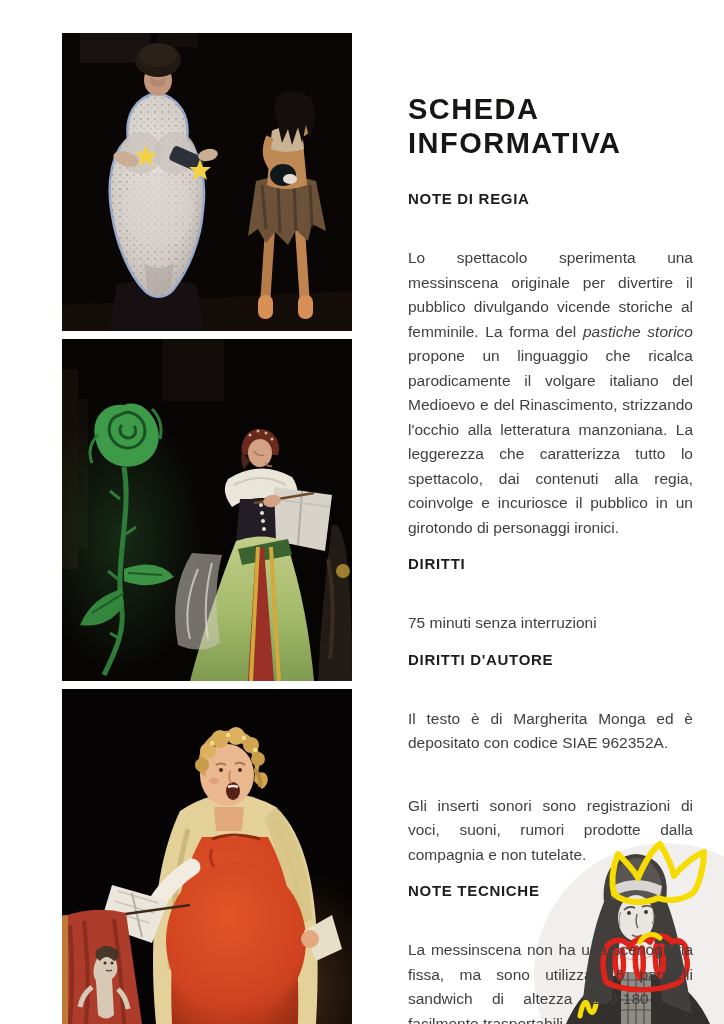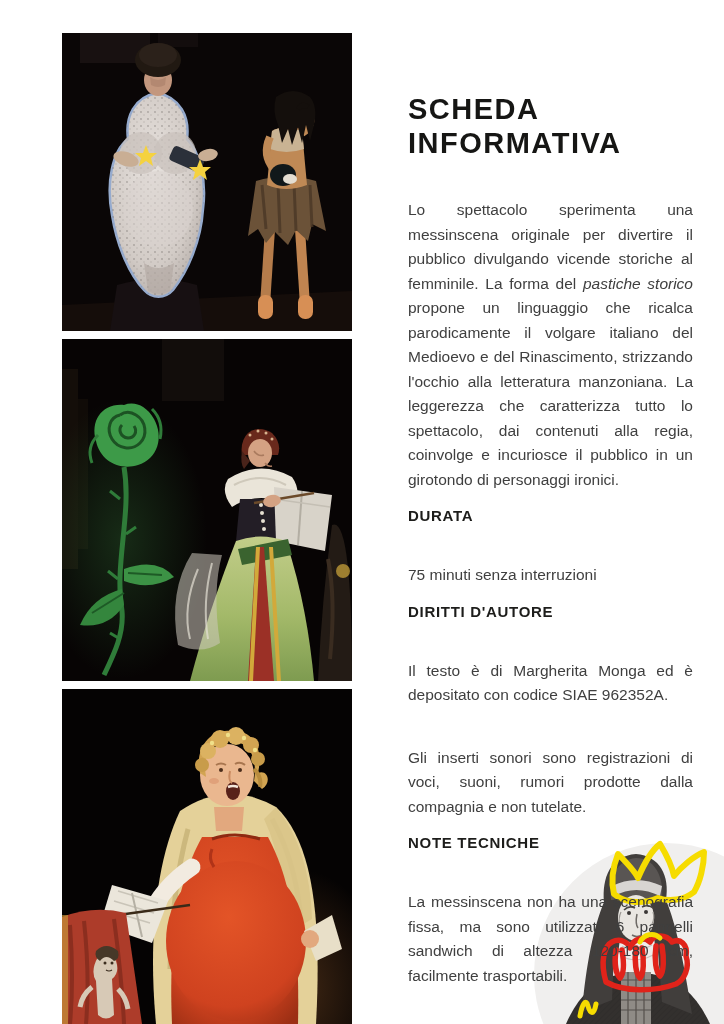--- a/index.html
+++ b/index.html
@@ -273,23 +273,24 @@
       <circle cx="43" cy="274" r="1.5" fill="#3a2c1e"></circle>
         <circle cx="50" cy="274" r="1.5" fill="#3a2c1e"></circle>
       <path d="M44 281 Q47 283 50 281" stroke="#3a2c1e" stroke-width="1.2" fill="none"></path>
       <path d="M30 298 Q20 306 18 318 M56 300 Q64 308 66 320" stroke="#d7c9b6" stroke-width="5" fill="none"></path>
     </svg>
   </div>
 
   <div class="content">
     <h1 class="doc-title">SCHEDA INFORMATIVA</h1>
 
+    <h2 class="section-heading first">NOTE DI REGIA</h2>
     <p class="body-text"><span>Lo spettacolo sperimenta una messinscena originale per divertire il pubblico divulgando vicende storiche al femminile. La forma del </span><span class="italic">pastiche storico</span><span> propone un linguaggio che ricalca parodicamente il volgare italiano del Medioevo e del Rinascimento, strizzando l'occhio alla letteratura manzoniana. La leggerezza che caratterizza tutto lo spettacolo, dai contenuti alla regia, coinvolge e incuriosce il pubblico in un girotondo di personaggi ironici.</span></p>
 
-    <h2 class="section-heading">DURATA</h2>
+    <h2 class="section-heading">DIRITTI</h2>
     <p class="body-text single">75 minuti senza interruzioni</p>
 
     <h2 class="section-heading">DIRITTI D'AUTORE</h2>
     <p class="body-text">Il testo è di Margherita Monga ed è depositato con codice SIAE 962352A.</p>
     <p class="body-text">Gli inserti sonori sono registrazioni di voci, suoni, rumori prodotte dalla compagnia e non tutelate.</p>
 
     <h2 class="section-heading">NOTE TECNICHE</h2>
     <p class="body-text">La messinscena non ha una scenografia fissa, ma sono utilizzati 6 pannelli sandwich di altezza 120-180 cm, facilmente trasportabili.</p>
   </div>
 

